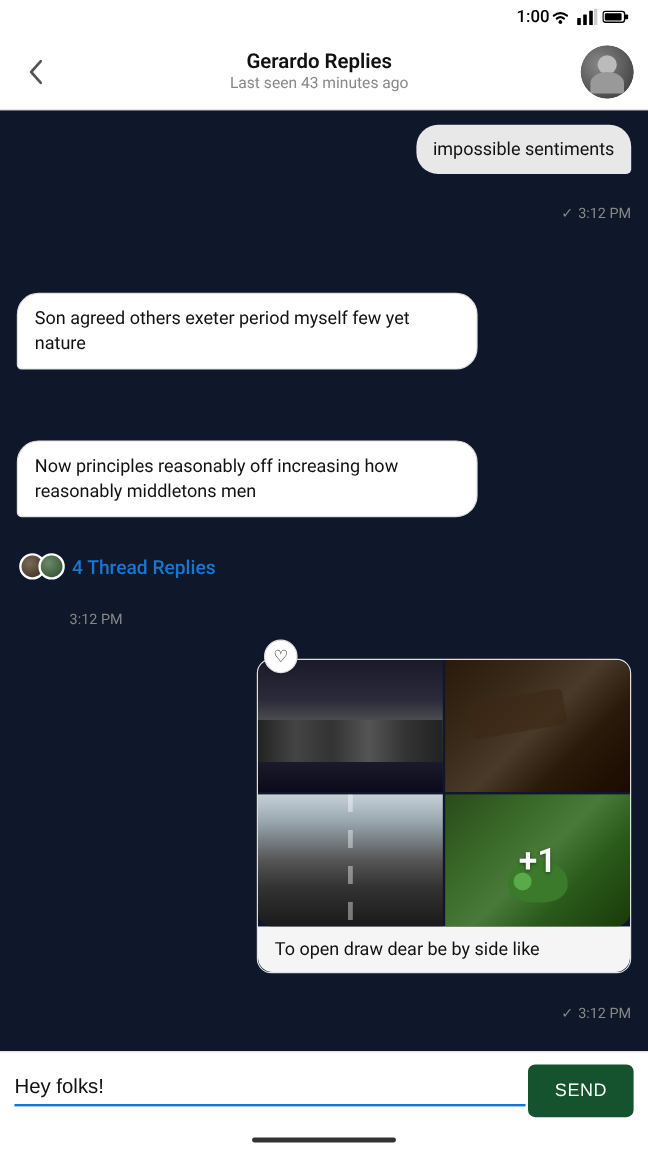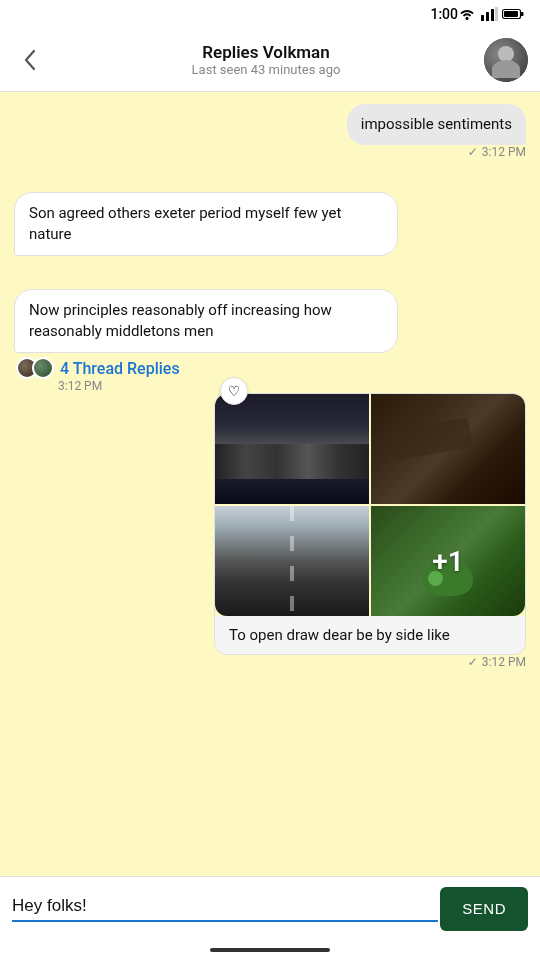--- a/index.html
+++ b/index.html
@@ -107,24 +107,24 @@
       height: 18px;
       border-radius: 50% 50% 0 0;
       background: #999;
     }
 
     
     .messages {
       flex: 1;
       overflow-y: auto;
       padding: 12px 14px;
-      background: #fef9c3;
+      background: #0f172a;
       display: flex;
       flex-direction: column;
-      gap: 0;
+      gap: 26px;
     }
 
     
     .bubble-received {
       align-self: flex-end;
       background: #e8e8e8;
       border-radius: 18px 18px 4px 18px;
       padding: 10px 14px;
       max-width: 75%;
       font-size: 15px;
@@ -445,21 +445,21 @@
   </div>
 </div>
 
 <div class="header">
   <div class="back-btn">
     <svg width="12" height="22" viewBox="0 0 12 22" fill="none">
       <path d="M10 2L2 11L10 20" stroke="#555" stroke-width="2.2" stroke-linecap="round" stroke-linejoin="round"></path>
     </svg>
   </div>
   <div class="header-info">
-    <div class="header-name">Replies Volkman</div>
+    <div class="header-name">Gerardo Replies</div>
     <div class="header-status">Last seen 43 minutes ago</div>
   </div>
   <div class="avatar">
     <div class="avatar-img"></div>
   </div>
 </div>
 
 <div class="messages">
 
   <div class="bubble-received">

